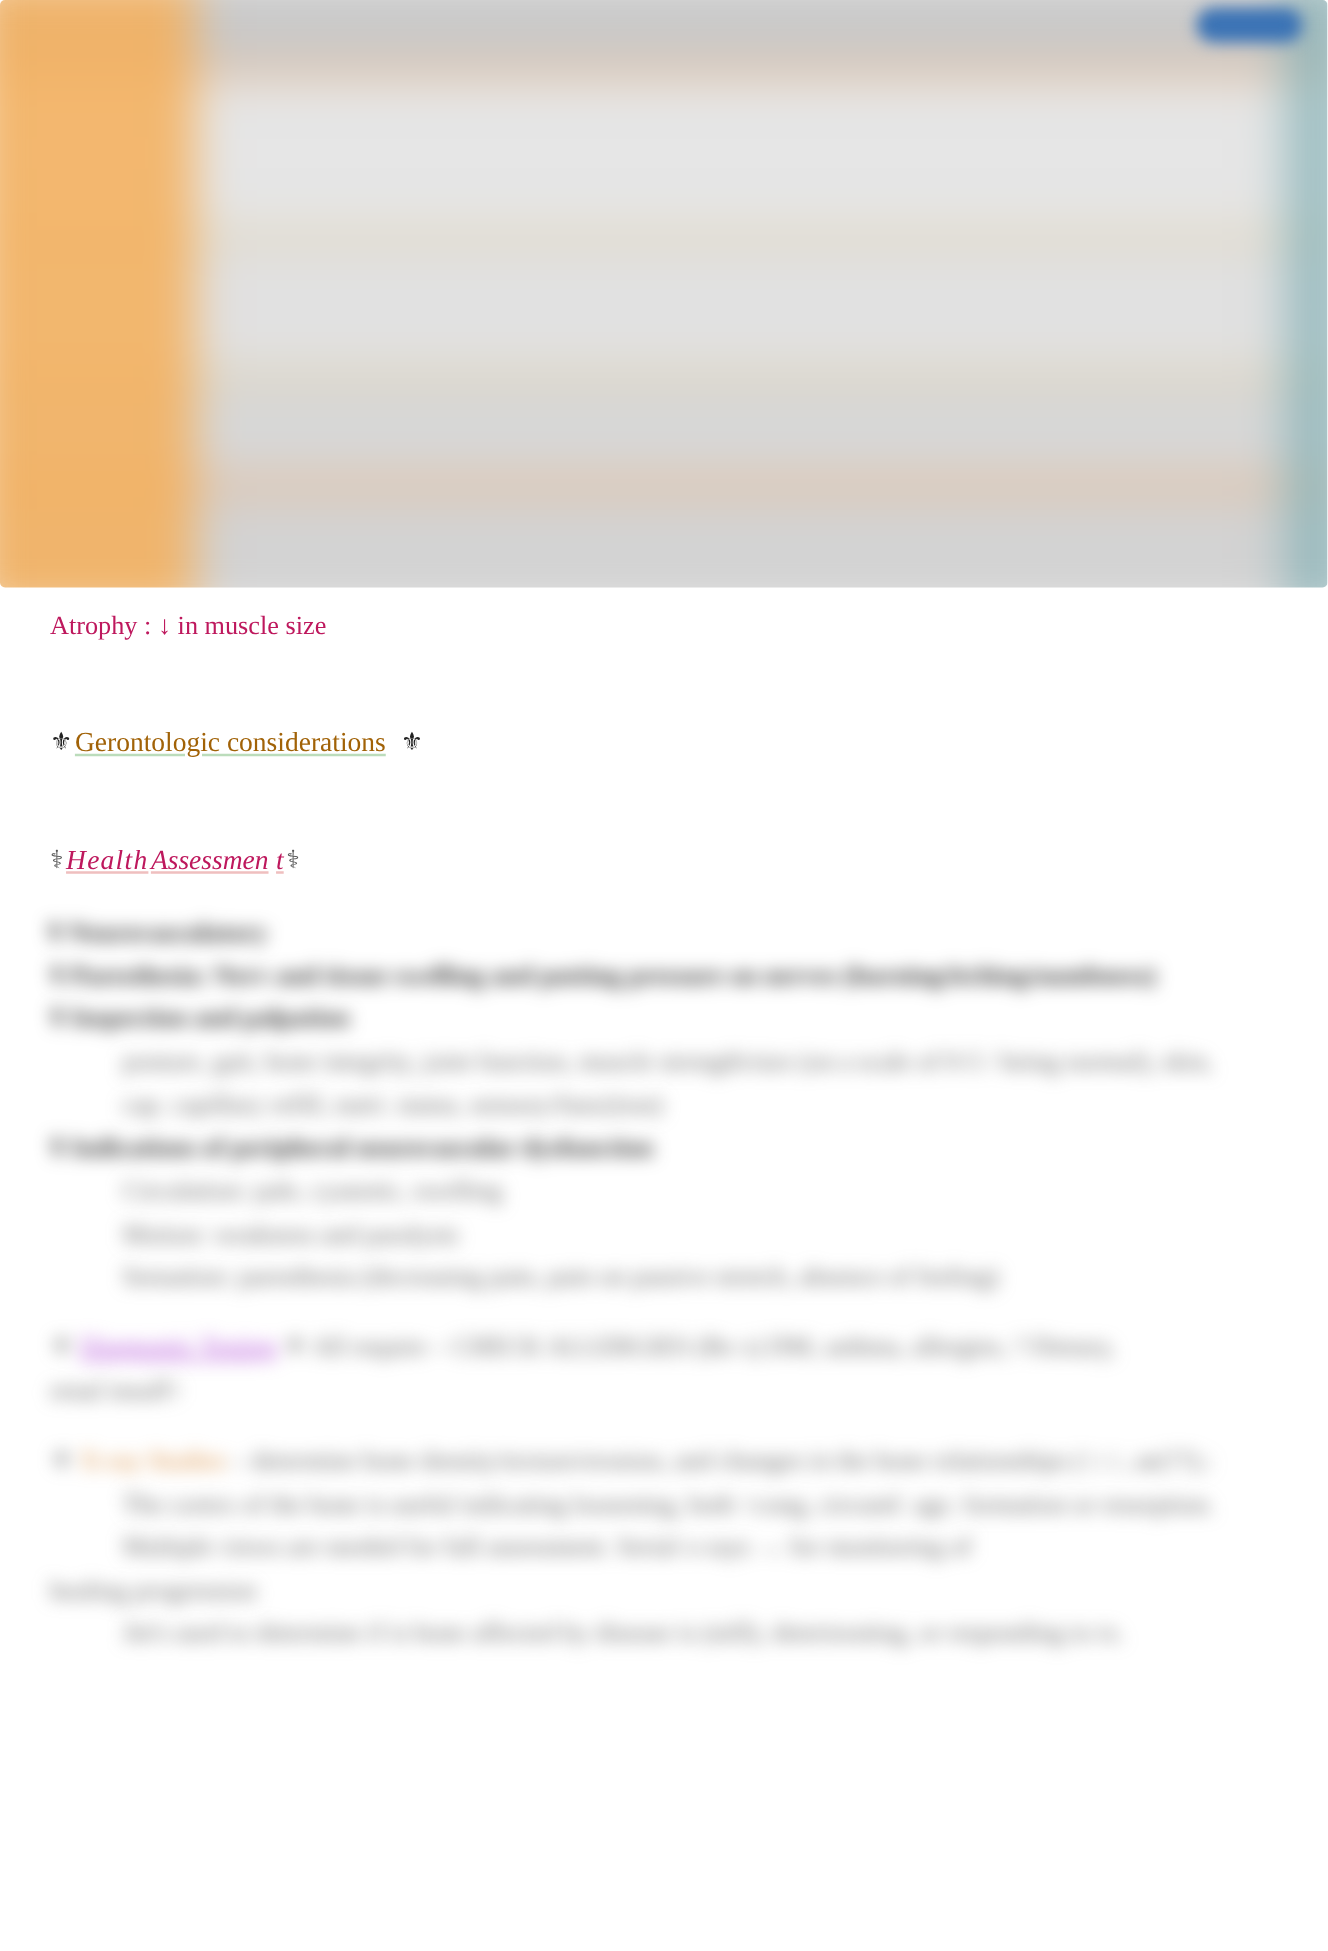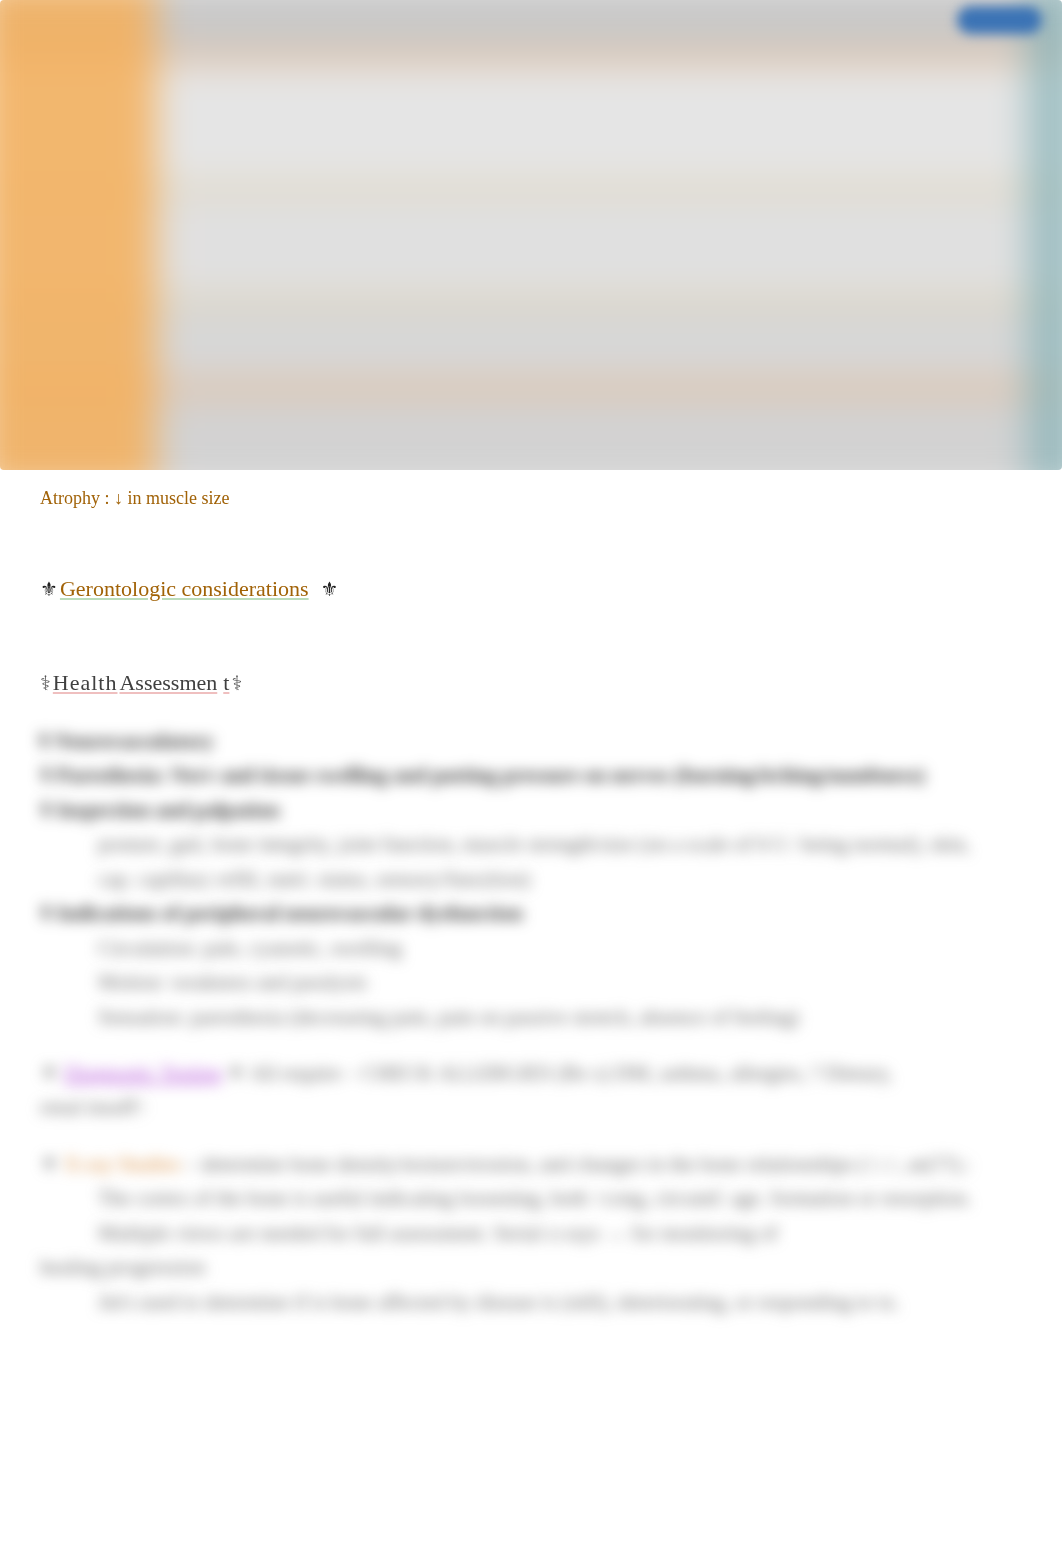--- a/index.html
+++ b/index.html
@@ -44,42 +44,43 @@
       position: absolute;
       top: 6px;
       right: 20px;
       width: 85px;
       height: 28px;
       background: #3b73b5;
       border-radius: 20px;
       filter: blur(6px);
     }
     .text-line {
-      font-size: 18px;
+      font-size: 21px;
       line-height: 1.5;
       margin: 4px 0;
-      color: #a16207;
+      color: #be185d;
     }
     .section-heading {
       font-size: 22px;
       margin: 30px 0 8px 0;
       display: flex;
       align-items: center;
       gap: 2px;
     }
     .fleur { font-size: 20px; color: #222; }
     .gerontologic {
       color: #a16207;
       text-decoration: underline;
       text-decoration-color: rgba(59,154,59,0.35);
     }
     .health-assessment {
-      color: #404040;
+      color: #be185d;
       text-decoration: underline;
       text-decoration-color: rgba(208,72,72,0.35);
+      font-style: italic;
     }
     .caduceus { font-size: 20px; color: #555; }
     .blurred-text {
       filter: blur(7px);
       color: #666;
       font-size: 21px;
       line-height: 1.45;
       margin: 4px 0;
       user-select: none;
     }

